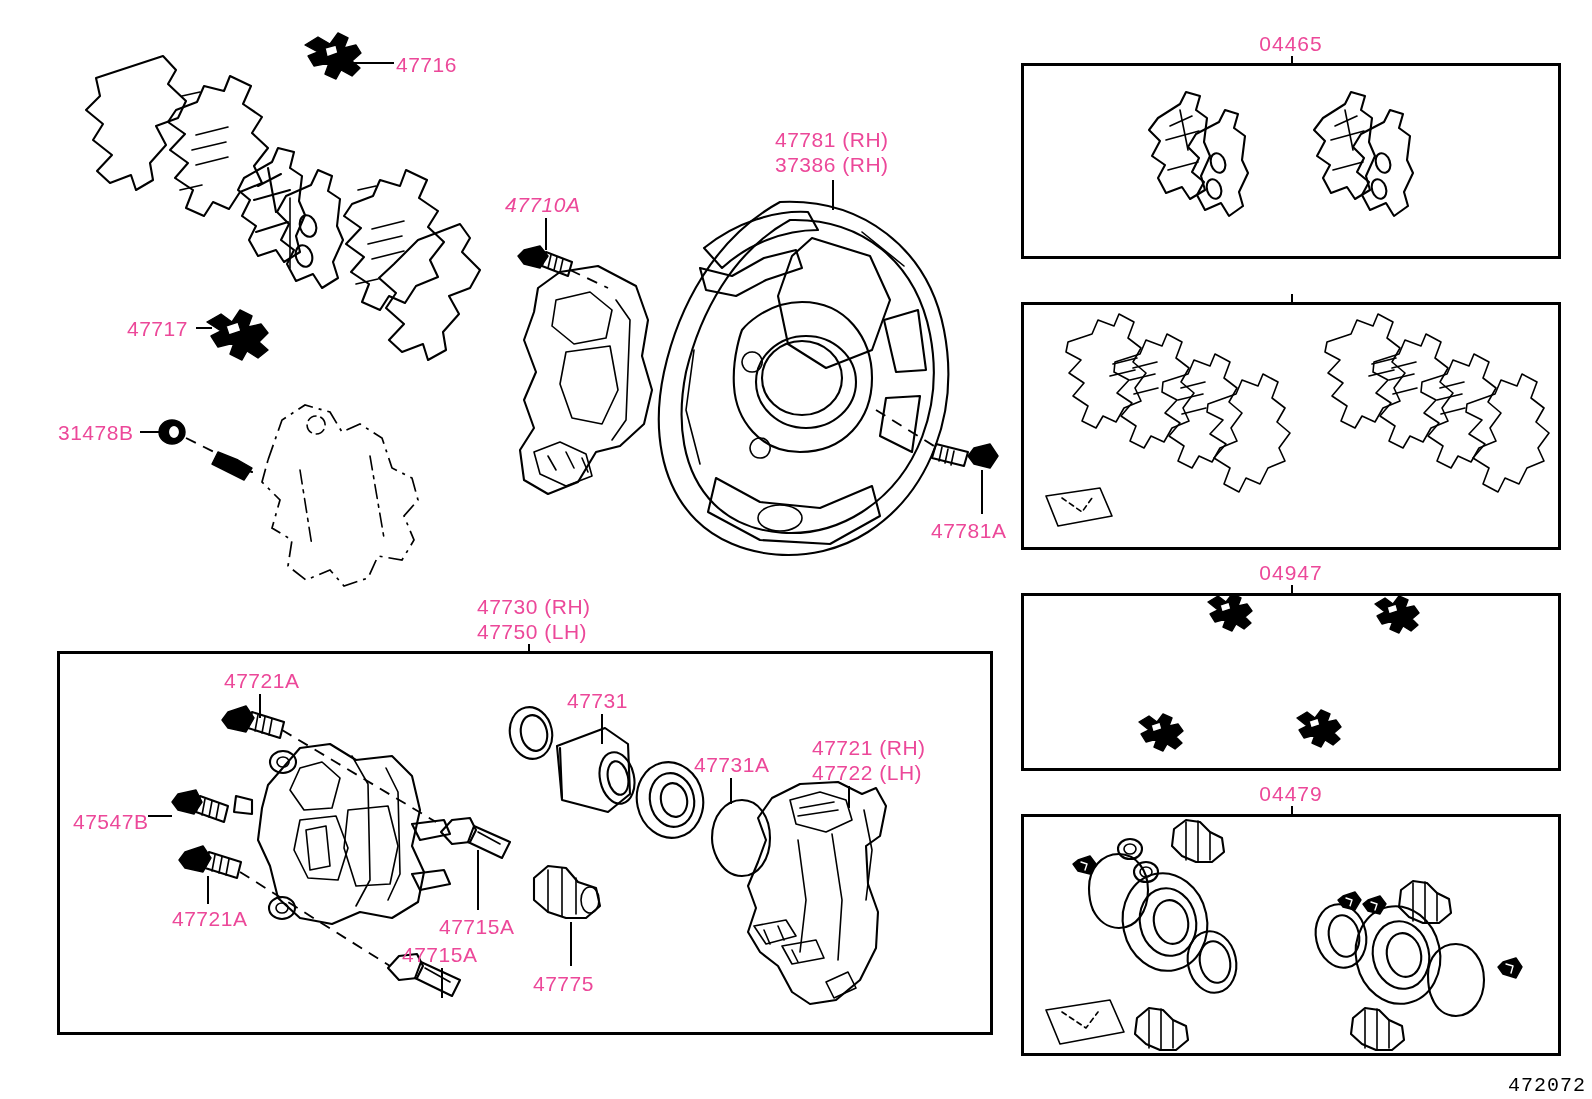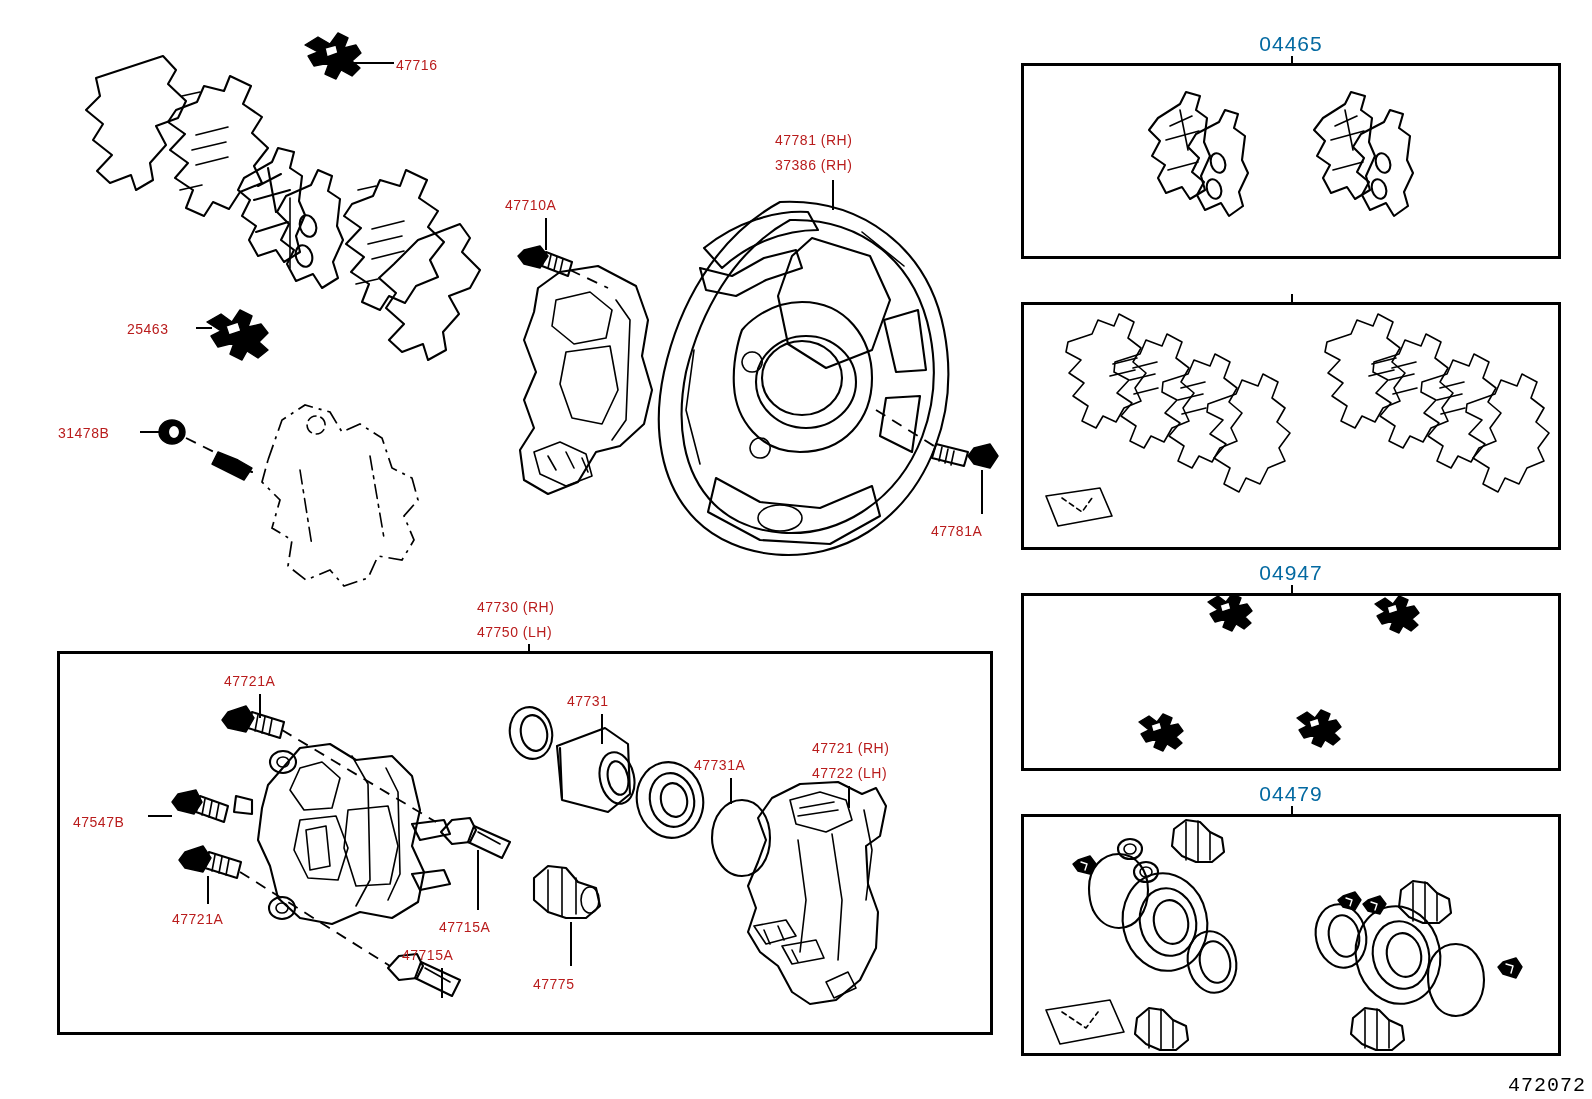--- a/index.html
+++ b/index.html
@@ -1,27 +1,27 @@
 <!DOCTYPE html>
 <html><head>
 <meta charset="utf-8">
 <style>
   html,body{margin:0;padding:0;background:#ffffff;}
   #page{
     position:relative;width:1592px;height:1099px;background:#ffffff;
     font-family:"Liberation Sans", sans-serif;color:#000;overflow:hidden;
   }
   .lbl{
-    position:absolute;font-size:14px;letter-spacing:0.5px;
-    white-space:pre;line-height:26px;color:#b91c1c;
+    position:absolute;font-size:21px;letter-spacing:0.5px;
+    white-space:pre;line-height:26px;color:#ec4899;
   }
   .panel{position:absolute;border:3px solid #000;background:#fff;box-sizing:border-box;}
   .ptitle{
     position:absolute;font-size:21px;letter-spacing:1px;text-align:center;
-    white-space:pre;color:#0369a1;
+    white-space:pre;color:#ec4899;
   }
   .lead{position:absolute;background:#000;}
   .lead.h{height:2px;}
   .lead.v{width:2px;}
   svg{position:absolute;left:0;top:0;overflow:visible;}
   .art{fill:none;stroke:#000;stroke-width:2.1;stroke-linejoin:round;stroke-linecap:round;}
   .art-thin{fill:none;stroke:#000;stroke-width:1.6;stroke-linejoin:round;stroke-linecap:round;}
   .art-f{fill:#000;stroke:#000;stroke-width:1.4;stroke-linejoin:round;}
   .dashl{fill:none;stroke:#000;stroke-width:1.8;stroke-dasharray:11 8;}
   .dotdash{fill:none;stroke:#000;stroke-width:1.7;stroke-dasharray:16 6 3 6;}
@@ -180,27 +180,27 @@
       <path class="art" d="M936,444 L968,452 L964,466 L932,458 Z"></path>
       <path class="art-thin" d="M942,447 L939,461 M948,449 L945,463 M954,451 L951,465"></path>
       <path class="dashl" d="M876,410 L934,446"></path>
     </g>
 
   </svg>
 
   <div class="lbl" style="left:396px;top:52px;">47716</div>
   <div class="lead h" style="left:354px;top:62px;width:40px;"></div>
 
-  <div class="lbl" style="left:127px;top:316px;">25463</div>
+  <div class="lbl" style="left:127px;top:316px;">47717</div>
   <div class="lead h" style="left:196px;top:327px;width:16px;"></div>
 
   <div class="lbl" style="left:58px;top:420px;">31478B</div>
   <div class="lead h" style="left:140px;top:431px;width:22px;"></div>
 
-  <div class="lbl" style="left:505px;top:192px;">47710A</div>
+  <div class="lbl" style="left:505px;top:192px;font-style:italic;">47710A</div>
   <div class="lead v" style="left:545px;top:218px;height:32px;"></div>
 
   <div class="lbl" style="left:775px;top:127px;">47781 (RH)</div>
   <div class="lbl" style="left:775px;top:152px;">37386 (RH)</div>
   <div class="lead v" style="left:832px;top:180px;height:30px;"></div>
 
   <div class="lbl" style="left:931px;top:518px;">47781A</div>
   <div class="lead v" style="left:981px;top:470px;height:44px;"></div>
 
   <div class="lbl" style="left:477px;top:594px;">47730 (RH)</div>

